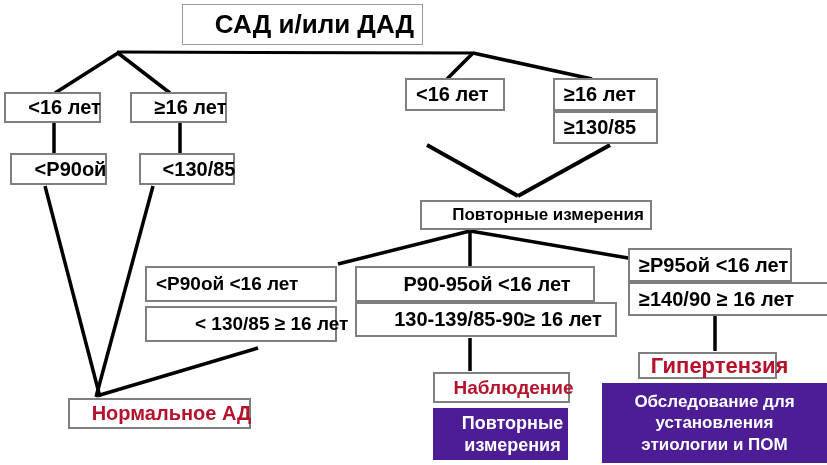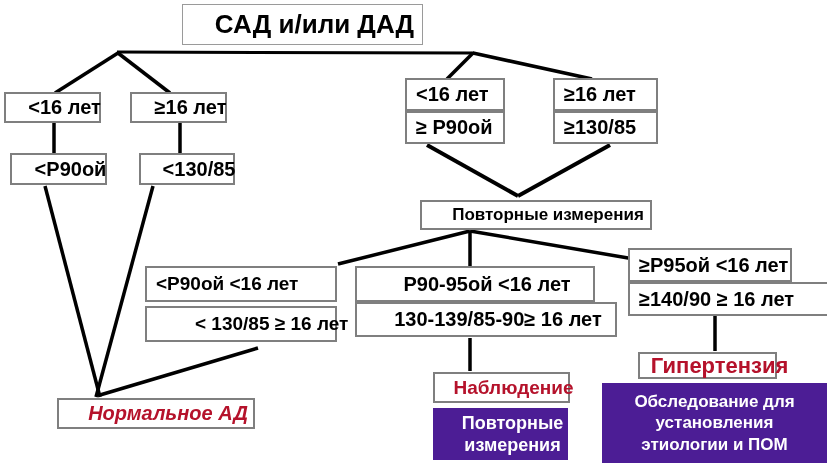--- a/index.html
+++ b/index.html
@@ -70,36 +70,35 @@
   </svg>
 
   <div class="box root" style="left:182px;top:4px;width:241px;height:41px;">САД и/или ДАД</div>
 
   <div class="box sm" style="left:4px;top:92px;width:97px;height:31px;">&lt;16 лет</div>
   <div class="box sm" style="left:130px;top:92px;width:97px;height:31px;">≥16 лет</div>
   <div class="box sm" style="left:10px;top:153px;width:97px;height:32px;">&lt;Р90ой</div>
   <div class="box sm" style="left:139px;top:153px;width:96px;height:32px;">&lt;130/85</div>
 
   <div class="box sm leftpad" style="left:405px;top:78px;width:100px;height:33px;">&lt;16 лет</div>
-  <div class="box sm leftpad" style="left:405px;top:111px;width:100px;height:33px;">≥ Р90ой</div>
   <div class="box sm leftpad" style="left:553px;top:78px;width:105px;height:33px;">≥16 лет</div>
   <div class="box sm leftpad" style="left:553px;top:111px;width:105px;height:33px;">≥130/85</div>
 
   <div class="box repeat" style="left:420px;top:200px;width:232px;height:30px;">Повторные измерения</div>
 
   <div class="box sm19 leftpad" style="left:145px;top:266px;width:192px;height:36px;">&lt;Р90ой &lt;16 лет</div>
   <div class="box sm19 leftpad" style="left:145px;top:306px;width:192px;height:36px;padding-left:48px;">&lt; 130/85 ≥ 16 лет</div>
 
   <div class="box sm" style="left:355px;top:266px;width:240px;height:36px;">Р90-95ой &lt;16 лет</div>
   <div class="box sm" style="left:355px;top:302px;width:262px;height:35px;">130-139/85-90≥ 16 лет</div>
 
   <div class="box sm leftpad" style="left:628px;top:248px;width:164px;height:34px;">≥Р95ой &lt;16 лет</div>
   <div class="box sm leftpad" style="left:628px;top:282px;width:216px;height:34px;">≥140/90 ≥ 16 лет</div>
 
-  <div class="box sm redtext" style="left:57px;top:398px;width:198px;height:31px;font-style:italic;">Нормальное АД</div>
+  <div class="box sm redtext" style="left:68px;top:398px;width:183px;height:31px;">Нормальное АД</div>
 
   <div class="box sm19 redtext" style="left:433px;top:372px;width:137px;height:31px;">Наблюдение</div>
 
   <div class="box darkred" style="left:433px;top:408px;width:135px;height:52px;font-size:18px;white-space:pre-line;">Повторные
 измерения</div>
 
   <div class="box redtext" style="left:638px;top:352px;width:139px;height:27px;font-size:22px;">Гипертензия</div>
 
   <div class="box darkred" style="left:602px;top:383px;width:225px;height:80px;font-size:17px;padding:2px 8px;">Обследование для установления этиологии и ПОМ</div>
 

